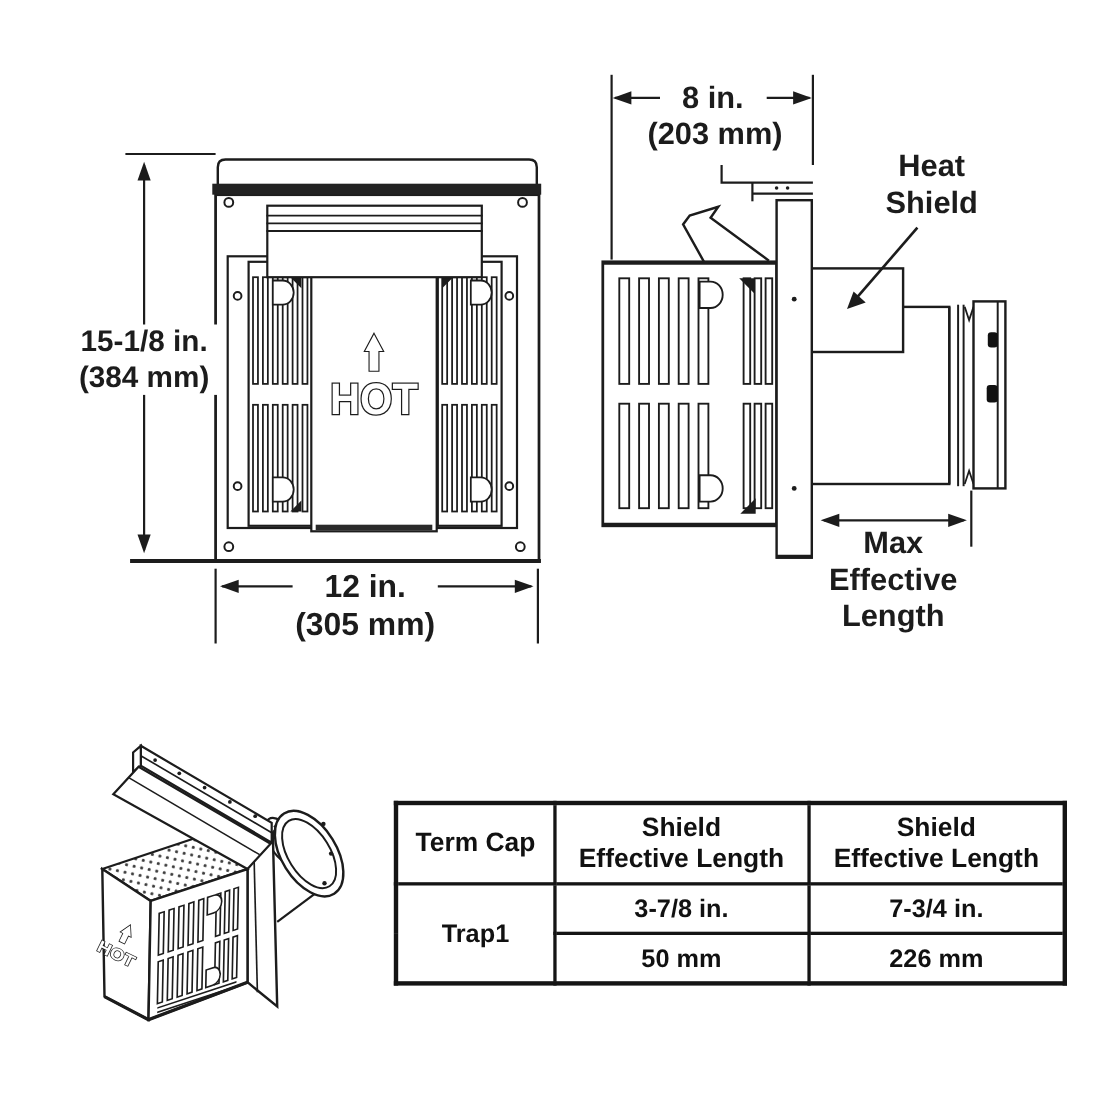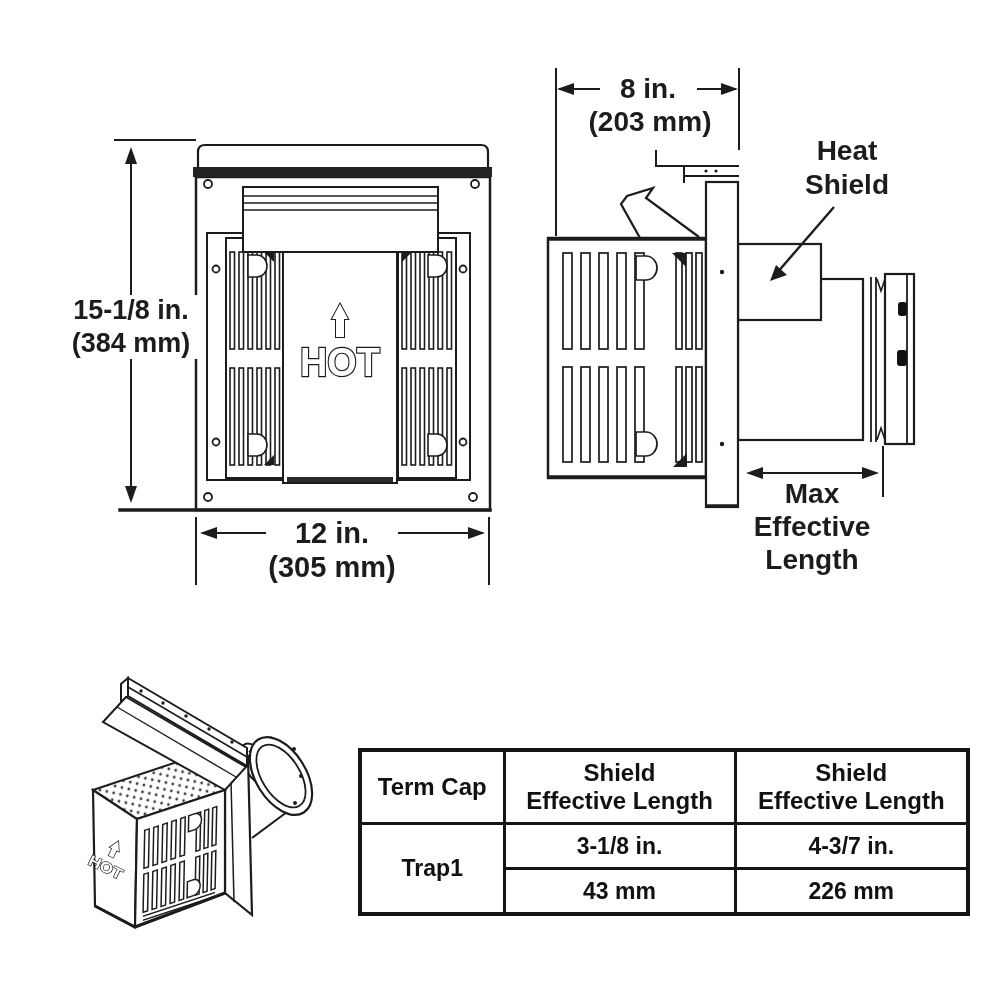--- a/index.html
+++ b/index.html
@@ -12,21 +12,21 @@
     font-family:"Liberation Sans", sans-serif;
     font-weight:bold;
     fill:#1c1c1c;
   }
   .outlined {
     fill:#ffffff;
     stroke:#1c1c1c;
     paint-order:stroke;
   }
   .spec-table {
-    position:absolute; left:358px; top:748px;
+    position:absolute; left:358px; top:728px;
     border-collapse:collapse; table-layout:fixed;
     color:#111; font-weight:bold; text-align:center;
     border:4px solid #141414;
   }
   .spec-table th, .spec-table td {
     border:3px solid #141414;
     padding:0 4px;
     background:#fff;
   }
   .spec-table th { font-size:24px; line-height:1.15; height:70px; }
@@ -324,23 +324,23 @@
       <div>Shield</div>
       <div>Effective Length</div>
     </th>
     <th>
       <div>Shield</div>
       <div>Effective Length</div>
     </th>
   </tr>
   <tr>
     <td rowspan="2">Trap1</td>
-    <td>3-1/8 in.</td>
-    <td>4-3/7 in.</td>
+    <td>3-7/8 in.</td>
+    <td>7-3/4 in.</td>
   </tr>
   <tr>
-    <td>43 mm</td>
+    <td>50 mm</td>
     <td>226 mm</td>
   </tr>
 </tbody>
     </table>
 
 </div>
 
 </body></html>

